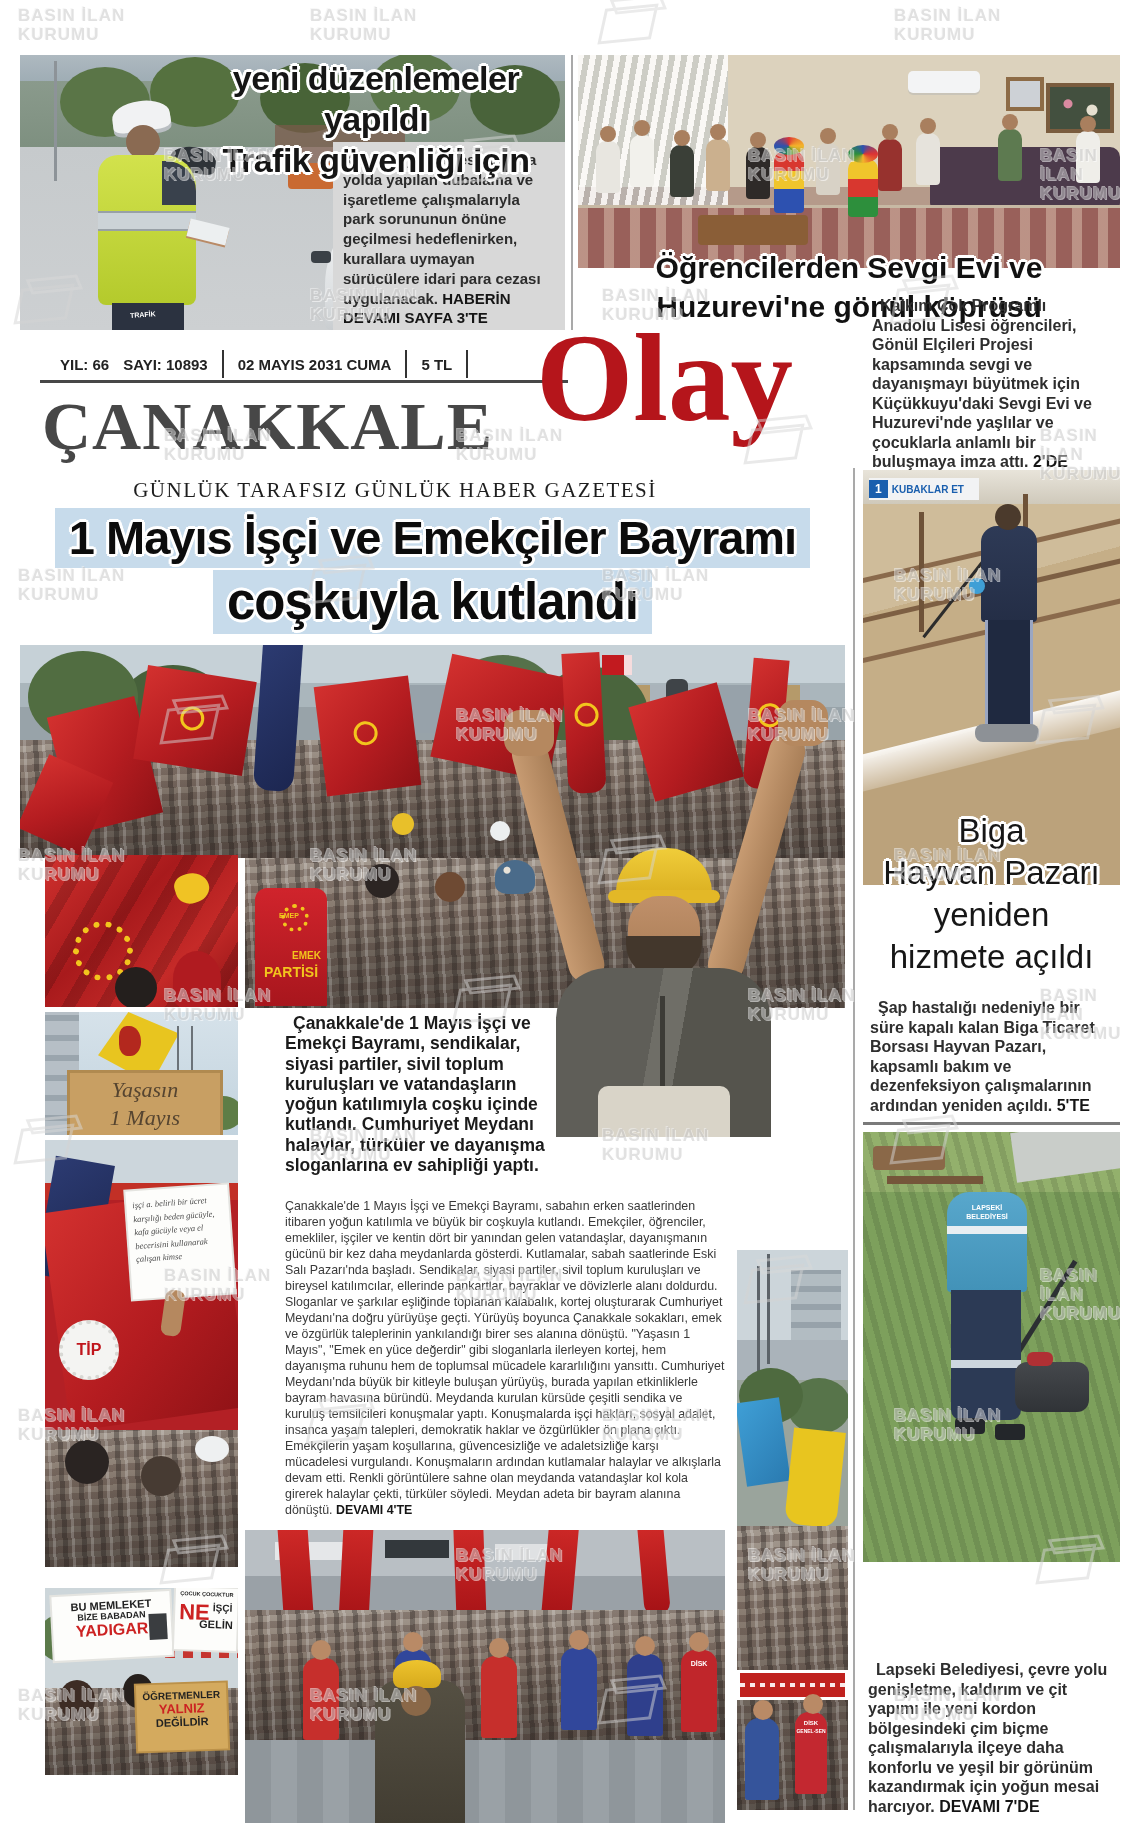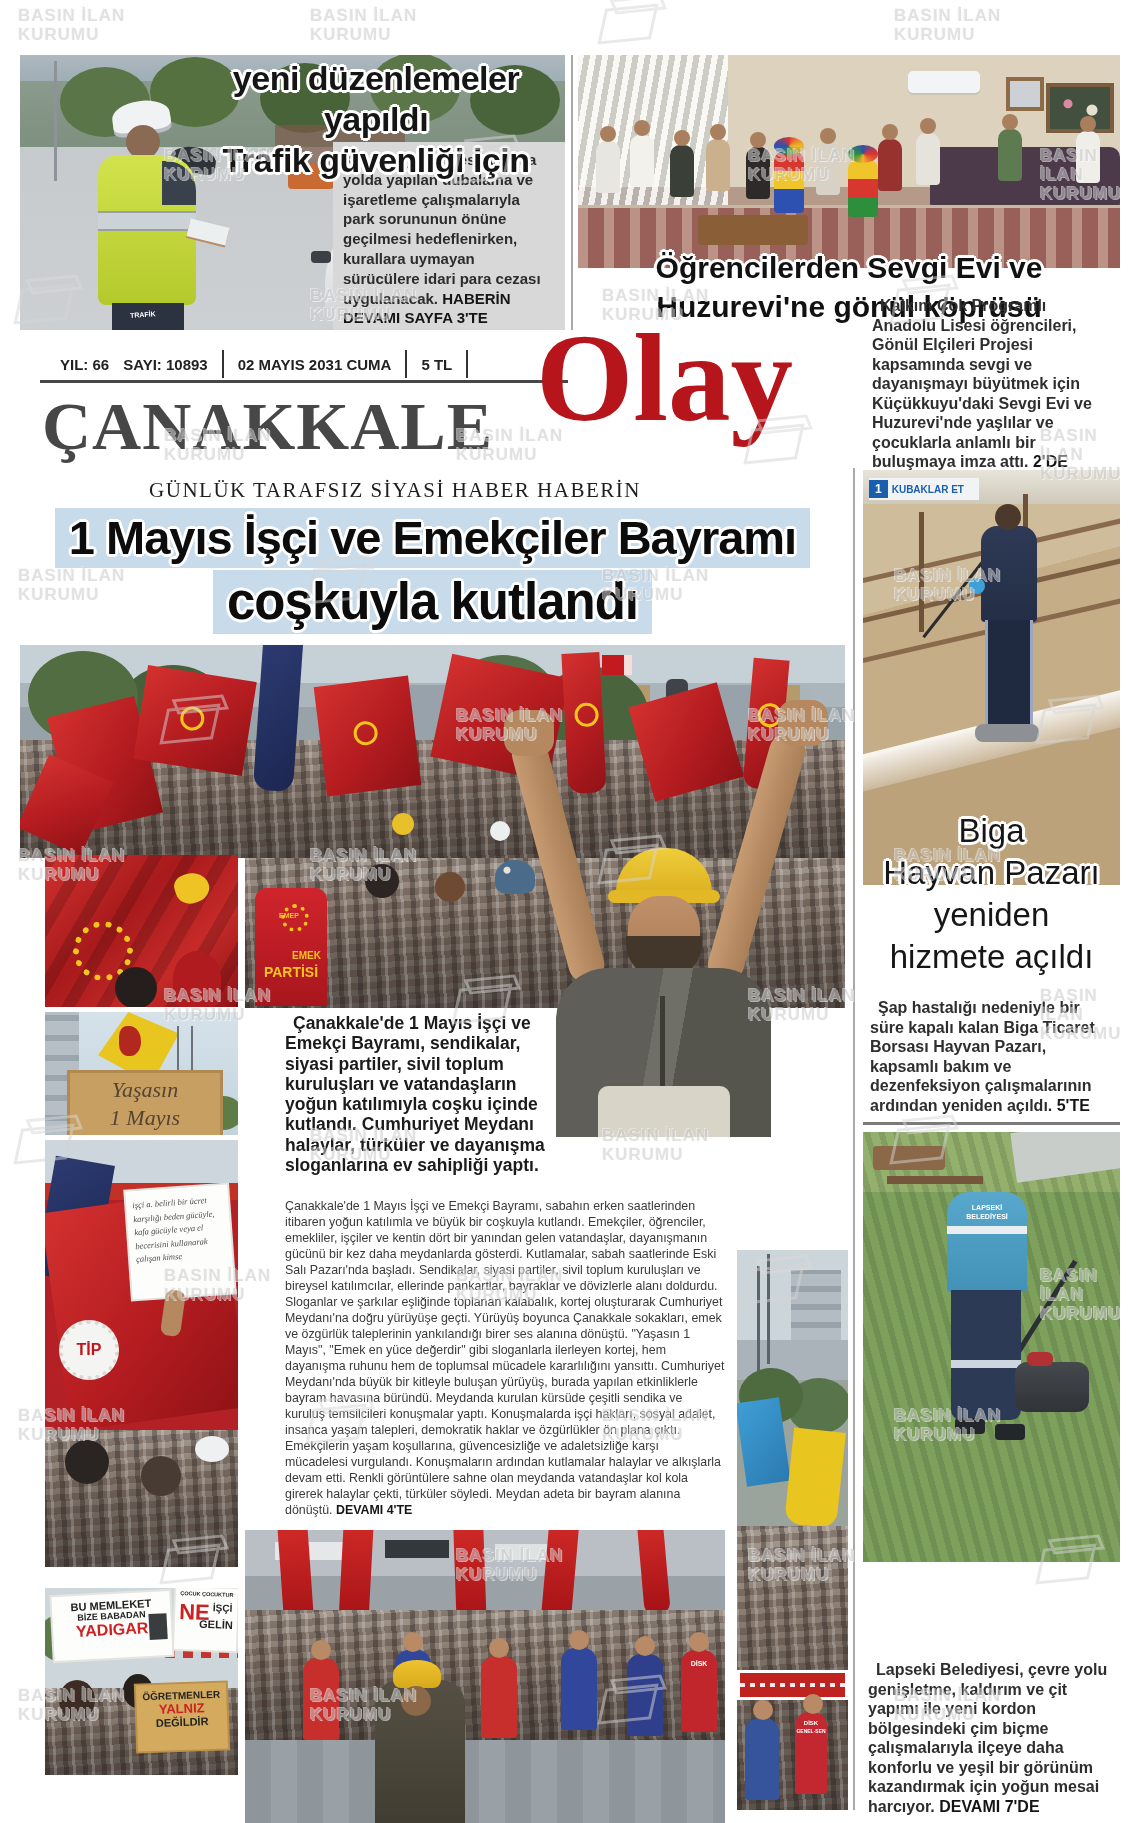--- a/index.html
+++ b/index.html
@@ -136,21 +136,21 @@
     <span>SAYI: 10893</span>
     <span class="sep"></span>
     <span>02 MAYIS 2031 CUMA</span>
     <span class="sep"></span>
     <span>5 TL</span>
     <span class="sep"></span>
   </div>
   <div class="rule-h abs" style="left:40px;top:380px;width:528px;background:#474747;"></div>
   <div class="mast-black abs">ÇANAKKALE</div>
   <div class="mast-red abs">Olay</div>
-  <div class="tagline abs">GÜNLÜK TARAFSIZ SİYASİ HABER HABERİN</div>
+  <div class="tagline abs">GÜNLÜK TARAFSIZ GÜNLÜK HABER GAZETESİ</div>
 
   <div class="abs hl-main" style="top:508px;font-size:47px;line-height:58px;">
     <span class="outline">1 Mayıs İşçi ve Emekçiler Bayramı</span>
   </div>
   <div class="abs hl-main" style="top:570px;font-size:51px;line-height:62px;">
     <span class="outline">coşkuyla kutlandı</span>
   </div>
 
   <div class="photo" style="left:20px;top:645px;width:825px;height:213px;background:linear-gradient(180deg,#c6d1d7 0 38px,#aab6bc 38px 62px,#98a3a9 62px 95px,#8a8178 95px);">
     <div class="abs" style="left:330px;top:40px;width:460px;height:48px;background:repeating-linear-gradient(90deg,#aab4bb 0 60px,#97a2aa 60px 120px,#b59a6a 120px 150px);"></div>

